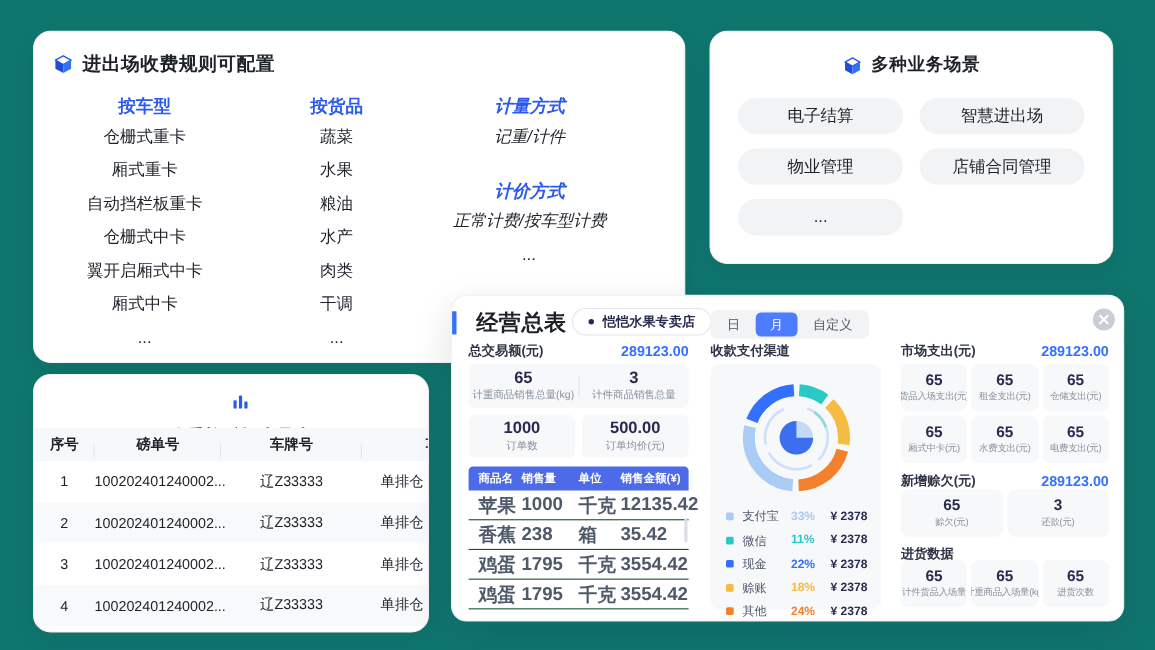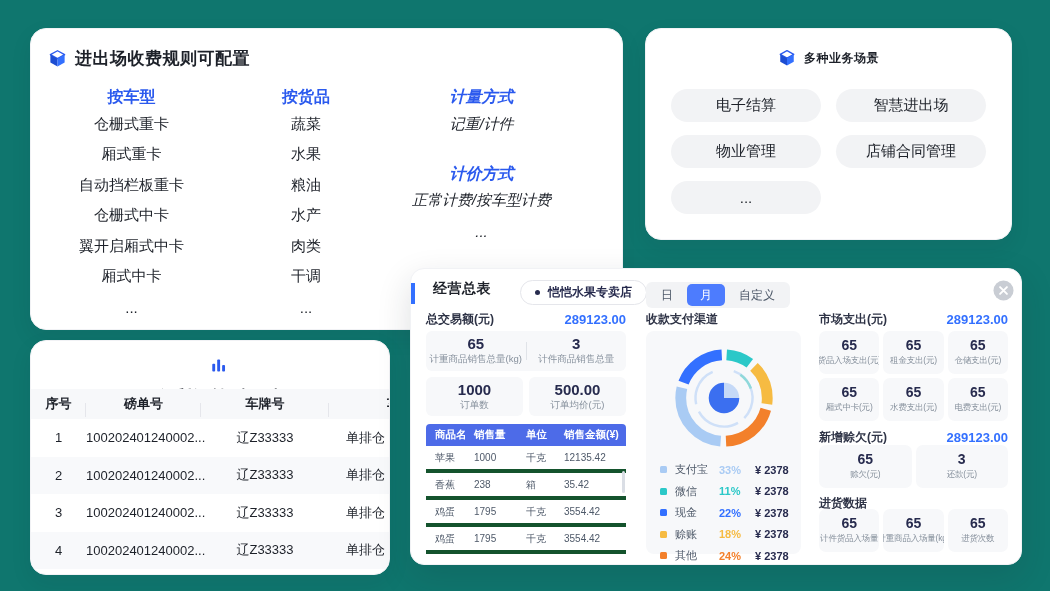--- a/index.html
+++ b/index.html
@@ -18,21 +18,21 @@
   .rule-item { height:30.5px; display:flex; align-items:center; justify-content:center;
                font-size:15px; color:#1D2129; }
   .col-vehicle { left:28px; width:145px; }
   .col-goods  { left:225px; width:100px; }
   .col-right  { left:368px; width:165px;font-style:italic; }
   .mt-big { margin-top:24px; }
 
   
   .scenarios-panel { left:645px; top:28px; width:367px; height:212px; }
   .scen-head { display:flex; align-items:center; justify-content:center; gap:8px; padding-top:20px; }
-  .scen-title { font-size:12px; font-weight:700; color:#1D2129; letter-spacing:.5px; }
+  .scen-title { font-size:16px; font-weight:700; color:#1D2129; letter-spacing:.5px; }
   .scen-grid { position:absolute; top:60px; left:25px; display:grid;
                grid-template-columns:150px 150px; column-gap:15px; row-gap:13px; }
   .scen-btn { height:33px; background:#F2F3F5; border-radius:17px; border:none;
               display:flex; align-items:center; justify-content:center;
               font-size:15px; color:#1D2129; cursor:pointer; font-family:inherit; }
 
   
   .weigh-panel { left:30px; top:340px; width:360px; height:235px; overflow:hidden; }
   .weigh-head { display:flex; align-items:center; gap:13px; padding:16px 0 0 18px;flex-direction:column; }
   .weigh-title { font-size:16px; font-weight:700; color:#1D2129; letter-spacing:.5px; }
@@ -45,21 +45,21 @@
   .wrow.head .wc:not(:last-child)::after { content:""; position:absolute; right:0; top:8px;
       height:14px; width:1px; background:#E5E6EB; }
   .wrow:nth-child(odd):not(.head) { background:#F8F9FB; }
   .wrow .c3 { padding-left:17px; }
   .wrow.head .c3 { padding-left:58px; }
 
   
   .report-panel { left:410px; top:268px; width:612px; height:297px; border-radius:14px;
                   box-shadow:0 12px 34px rgba(29,33,41,.14); z-index:10; }
   .rp-accent { position:absolute; left:0; top:14px; width:4px; height:21px; background:#3370FF; }
-  .rp-title { position:absolute; left:22px; top:11px; font-size:14px; font-weight:700; color:#1D2129; letter-spacing:.5px; }
+  .rp-title { position:absolute; left:22px; top:11px; font-size:20px; font-weight:700; color:#1D2129; letter-spacing:.5px; }
   .store-pill { position:absolute; left:109px; top:11px; height:25px; padding:0 14px;
       border:1px solid #E5E6EB; border-radius:13px; background:#fff; display:flex;
       align-items:center; gap:8px; cursor:pointer; }
   .store-dot { width:5px; height:5px; border-radius:50%; background:#272B4E; }
   .store-name { font-size:12px; font-weight:700; color:#272B4E; }
   .tabbar { position:absolute; left:235px; top:13px; height:26px; background:#F2F3F5;
       border-radius:6px; display:flex; align-items:center; padding:2px; gap:1px; }
   .tab { height:22px; line-height:22px; padding:0 13px; font-size:12px; color:#4E5969;
       border-radius:5px; cursor:pointer; }
   .tab.active { background:#4D7CFE; color:#fff; }
@@ -79,22 +79,22 @@
   .stat-div { width:1px; height:18px; background:#E0E3E8; }
   .stat-v { font-size:15px; font-weight:700; color:#272B4E; line-height:16px; }
   .stat-l { font-size:9.5px; color:#86909C; margin-top:1px; white-space:nowrap; }
   .stat-pair { position:absolute; top:108px; left:0; width:200px; display:flex; gap:6px; }
   .stat-box { flex:1; height:39px; background:#F7F8FA; border-radius:6px; display:flex;
       flex-direction:column; align-items:center; justify-content:center; }
 
   .ptable { position:absolute; top:155px; left:0; width:200px; }
   .pt-head { display:flex; height:22px; background:#4D6BE8; border-radius:4px 4px 0 0;
       align-items:center; color:#fff; font-size:10.5px; font-weight:600; }
-  .pt-row { display:flex; height:27px; align-items:center; font-size:10px; color:#4E5969;
-      border-bottom:4px solid #14532d; position:relative; }
+  .pt-row { display:flex; height:27px; align-items:center; font-size:17px; color:#4E5969;
+      border-bottom:1px solid #14532d; position:relative;font-weight:bold; }
   .pc0 { width:48px; padding-left:9px; } .pc1 { width:52px; } .pc2 { width:38px; } .pc3 { width:62px; }
   .pt-scroll { position:absolute; right:1px; top:25px; width:3px; height:22px; background:#DADEE5; border-radius:2px; }
 
   .chart-box { position:absolute; top:62px; left:0; width:155px; height:223px;
       background:#F7F8FA; border-radius:8px; }
   .donut-wrap { display:flex; justify-content:center; padding-top:8px; }
   .legend { padding:2px 0 0 14px; }
   .legend-row { display:flex; align-items:center; height:21.5px; font-size:11px; }
   .lg-sw { width:7px; height:7px; border-radius:1.5px; margin-right:8px; }
   .lg-name { width:44px; color:#4E5969; }

